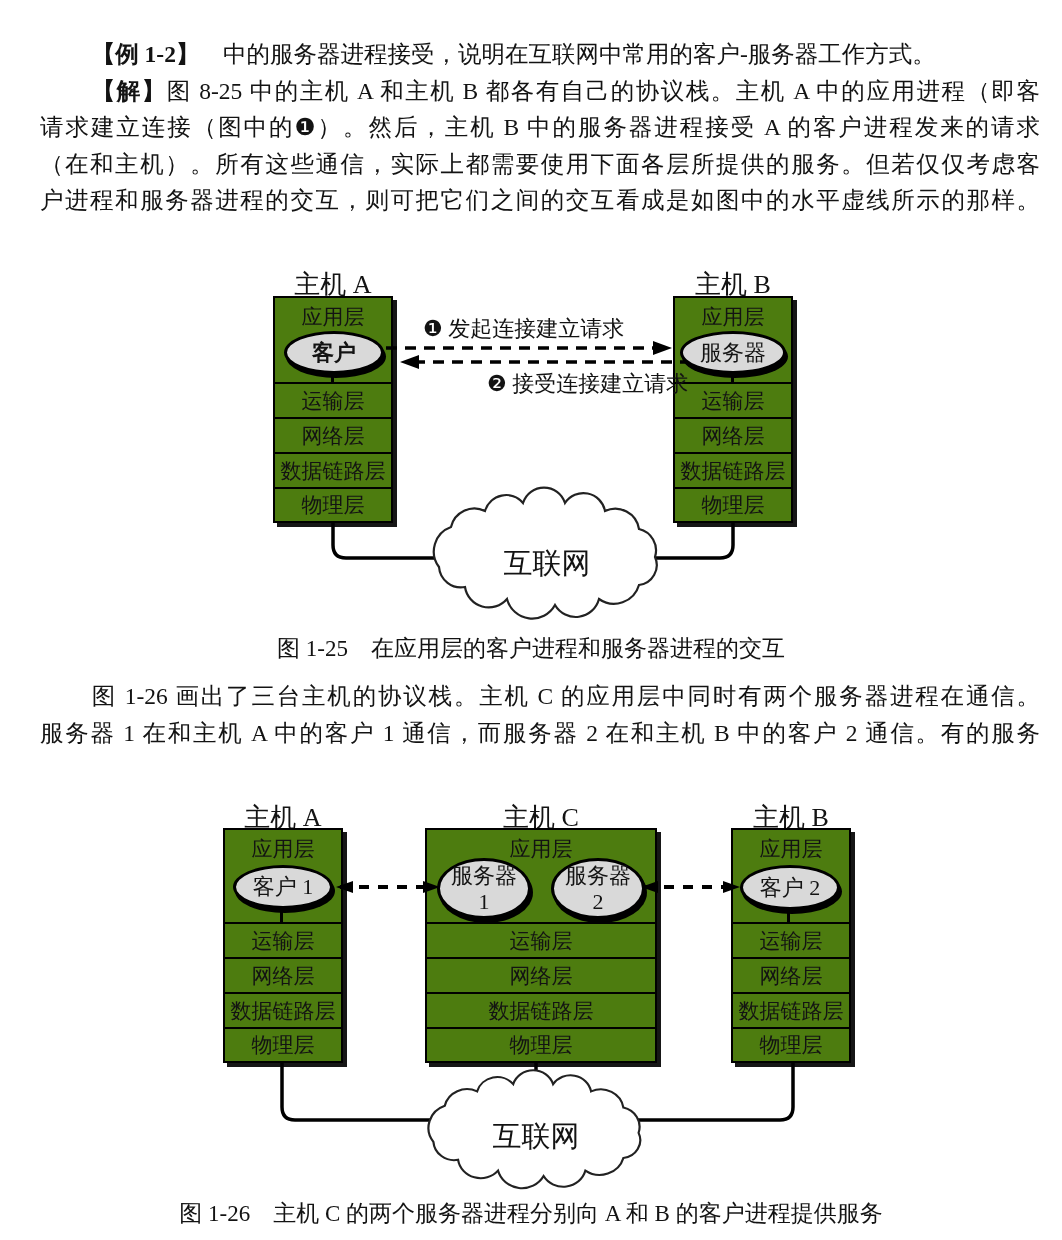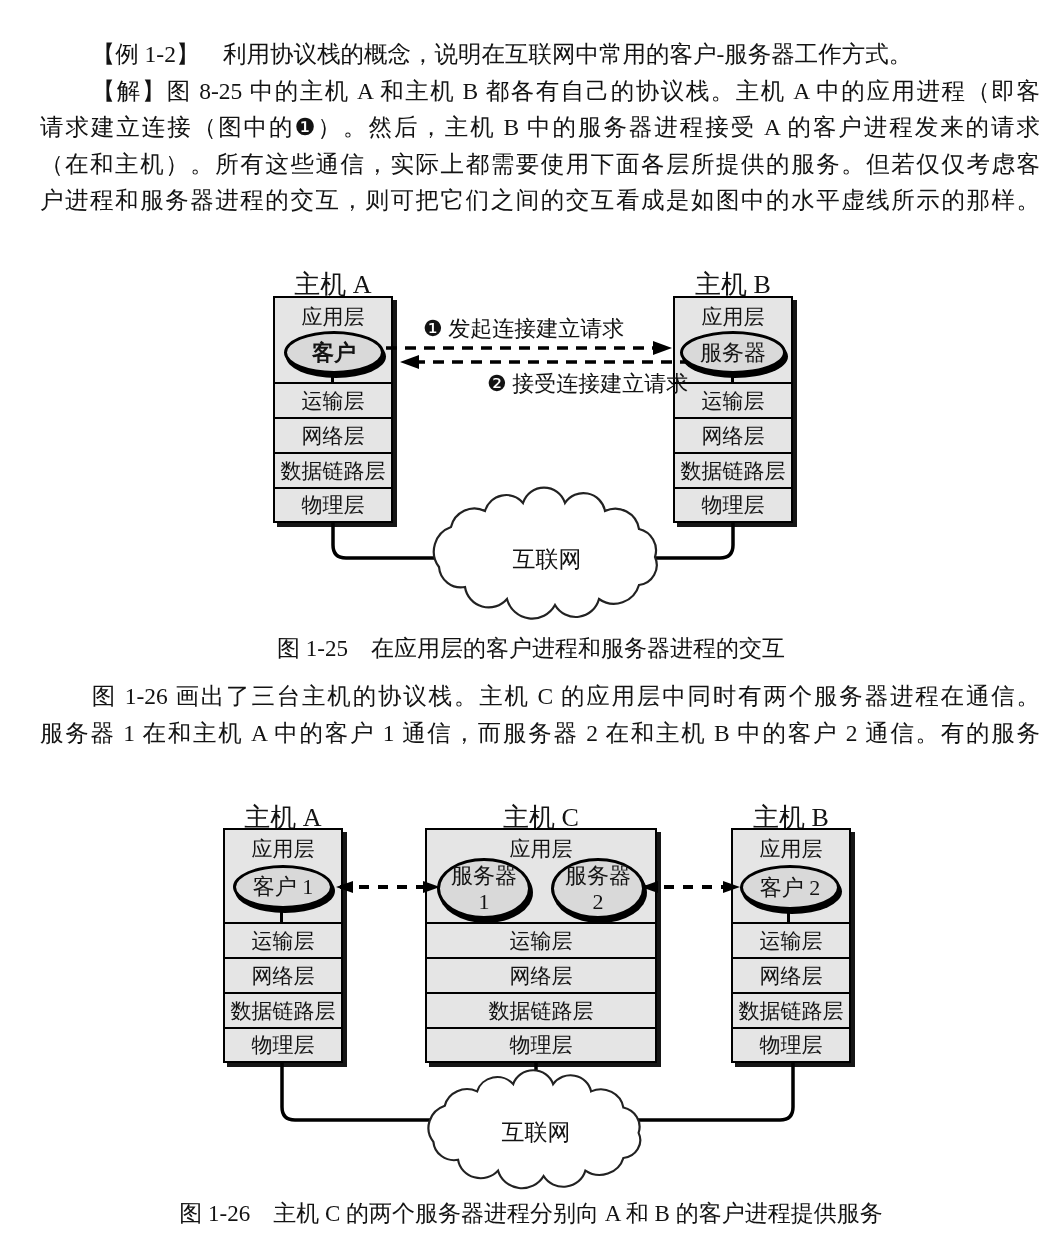--- a/index.html
+++ b/index.html
@@ -5,48 +5,48 @@
   html,body{margin:0;padding:0;}
   body{
     width:1062px;height:1240px;position:relative;background:#ffffff;
     color:#131313;font-family:"Liberation Serif","DejaVu Serif",serif;
     overflow:hidden;
   }
   .para{position:absolute;left:40px;width:1000px;}
   .pline{font-size:23.5px;line-height:36.6px;height:36.6px;overflow:hidden;}
   .pline.indent{text-indent:2.2em;}
   .pline.fill{text-align:justify;text-align-last:justify;}
-  .b{font-weight:normal;}
+  .b{font-weight:bold;}
   .fig{position:absolute;left:0;width:1062px;}
   .overlay{position:absolute;left:0;top:0;z-index:2;}
   .host-label{position:absolute;text-align:center;font-size:26px;z-index:1;white-space:nowrap;}
   .stack{
-    position:absolute;background:#e5e5e5;border:2px solid #000;
+    position:absolute;background:#4d7c0f;border:2px solid #000;
     box-shadow:4px 4px 0 0 #161616;box-sizing:border-box;z-index:1;
   }
   .layer{display:flex;align-items:center;justify-content:center;
     font-size:21px;white-space:nowrap;box-sizing:border-box;}
   .layer.app{align-items:flex-start;padding-top:5px;}
   .layer + .layer{border-top:2px solid #000;}
   .ellipse{
     position:absolute;background:#d9d9d9;border:3px solid #000;border-radius:50%;
     box-shadow:2px 4px 0 0 #000;box-sizing:border-box;z-index:3;
     display:flex;flex-direction:column;align-items:center;justify-content:center;
     font-size:22px;line-height:1.15;text-align:center;
   }
   .stem{position:absolute;width:3px;background:#000;z-index:3;}
   .arrow-label{position:absolute;font-size:22px;white-space:nowrap;z-index:4;}
-  .cloud-label{position:absolute;font-size:23px;z-index:3;text-align:center;white-space:nowrap;}
+  .cloud-label{position:absolute;font-size:29px;z-index:3;text-align:center;white-space:nowrap;}
   .caption{position:absolute;left:0;width:1062px;text-align:center;font-size:23px;z-index:1;}
 </style>
 </head>
 <body>
 
 <div class="para" style="top:36px;">
-  <div class="pline indent"><span class="b">【例 1-2】</span><span>　利用协议栈的概念，说明在互联网中常用的客户-服务器工作方式。</span></div>
+  <div class="pline indent"><span class="b">【例 1-2】</span><span>　中的服务器进程接受，说明在互联网中常用的客户-服务器工作方式。</span></div>
   <div class="pline indent fill"><span class="b">【解】</span><span>图 8-25 中的主机 A 和主机 B 都各有自己的协议栈。主机 A 中的应用进程（即客</span></div>
   <div class="pline fill"><span>请求建立连接（图中的❶）。然后，主机 B 中的服务器进程接受 A 的客户进程发来的请求</span></div>
   <div class="pline fill"><span>（在和主机）。所有这些通信，实际上都需要使用下面各层所提供的服务。但若仅仅考虑客</span></div>
   <div class="pline fill"><span>户进程和服务器进程的交互，则可把它们之间的交互看成是如图中的水平虚线所示的那样。</span></div>
 </div>
 
 <div class="fig" style="top:255px;height:412px;">
 
   <svg class="overlay" width="1062" height="412" viewBox="0 0 1062 412">
 

